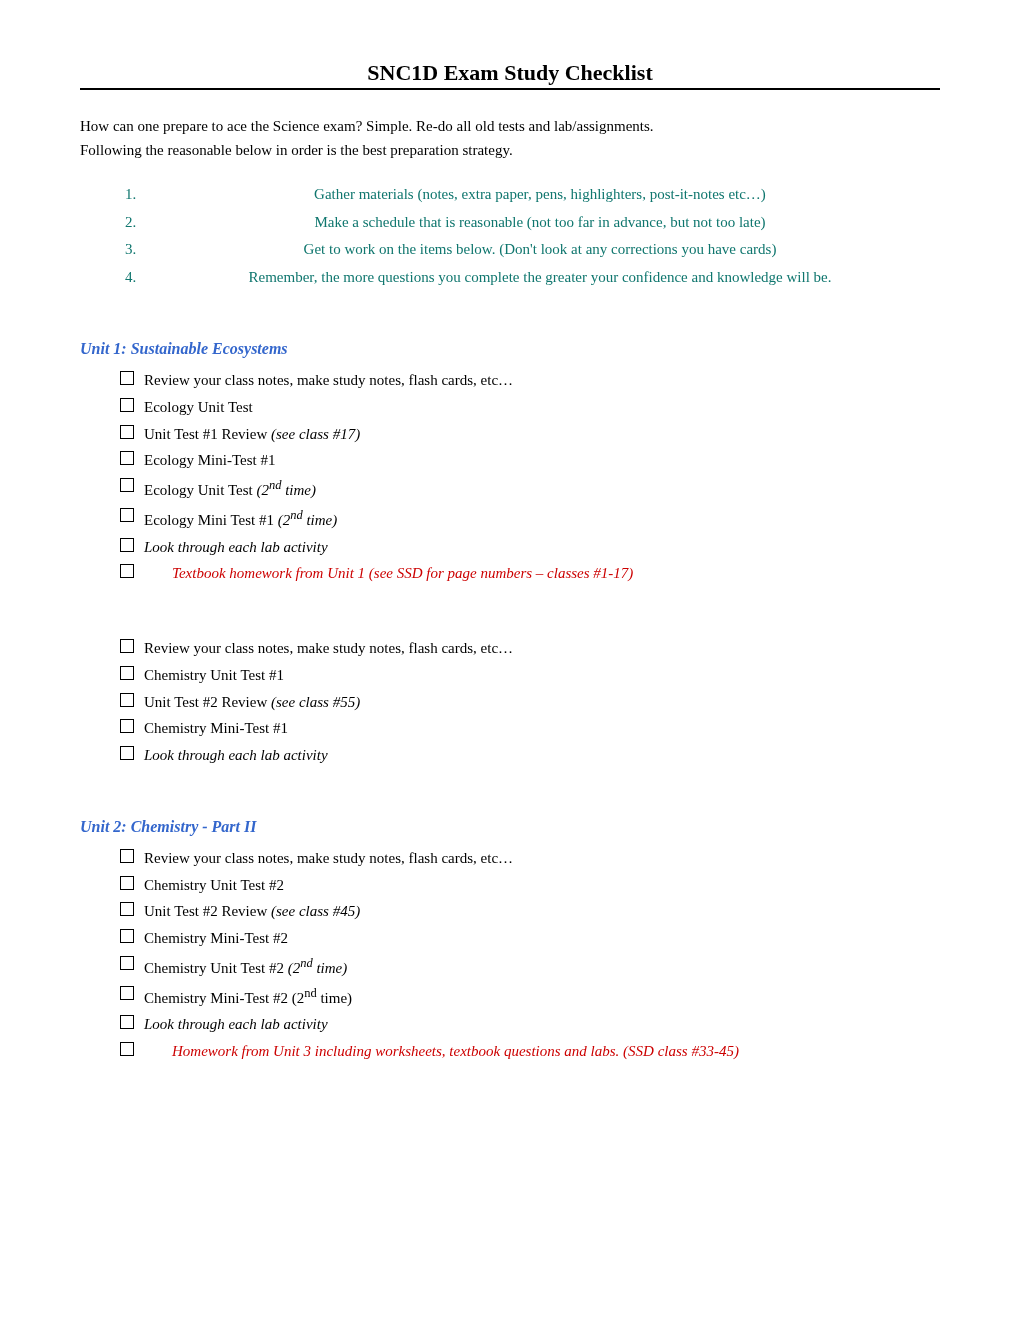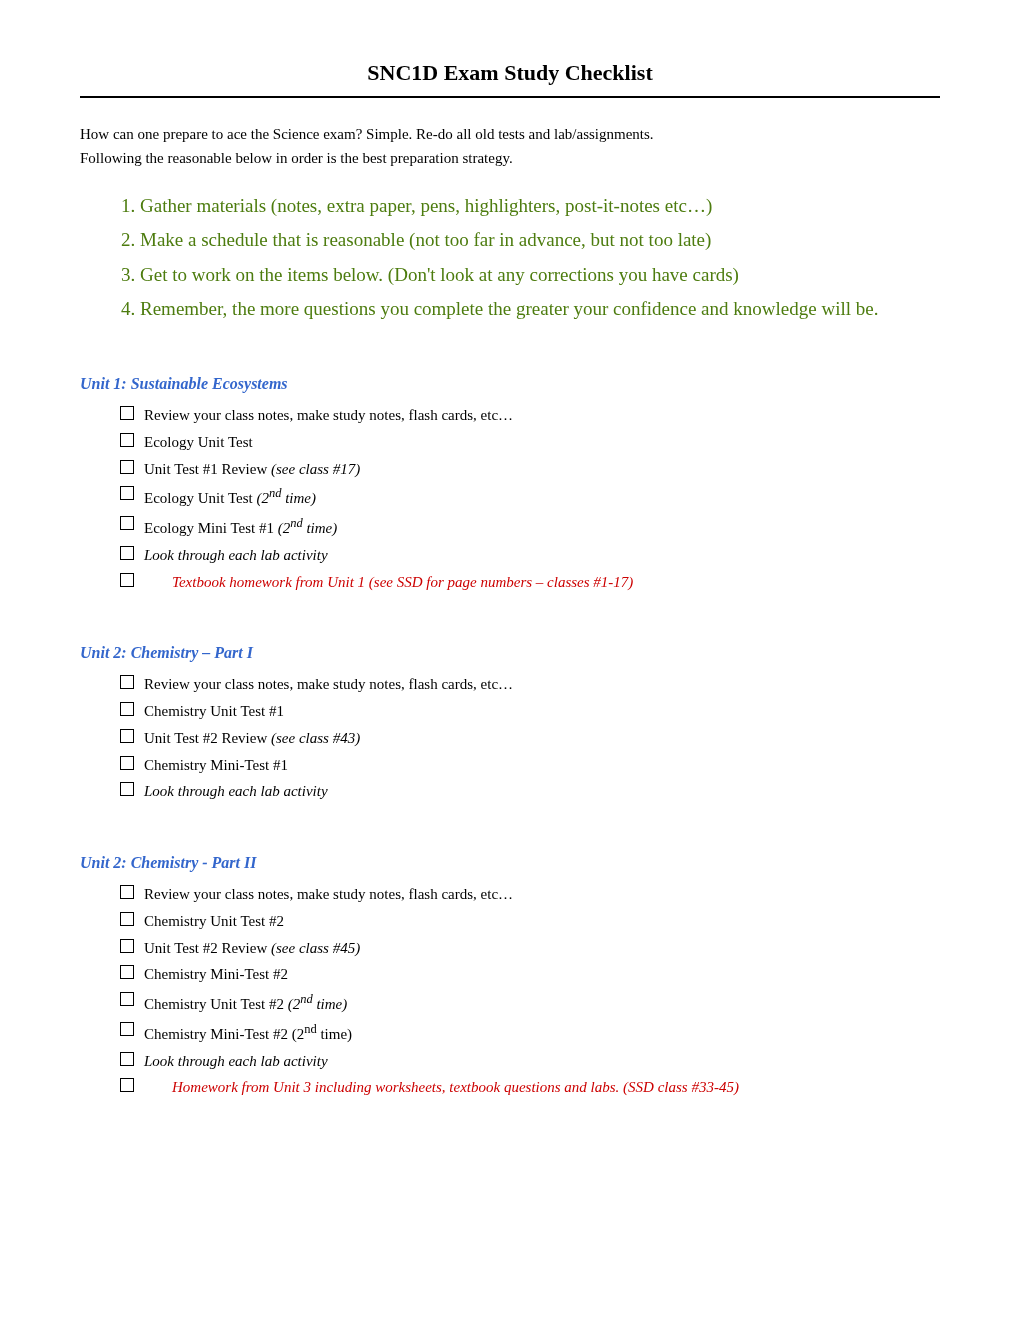--- a/index.html
+++ b/index.html
@@ -15,41 +15,42 @@
       color: #000000;
       width: 1020px;
       min-height: 1320px;
       padding: 60px 80px;
     }
 
     .page-title {
       text-align: center;
       font-size: 22px;
       font-weight: bold;
-      padding-bottom: 10px;
+      padding-bottom: 2px;
       border-bottom: 2px solid #000;
       margin-bottom: 24px;
     }
 
     .intro-text {
       font-size: 15px;
       line-height: 1.6;
       margin-bottom: 20px;
     }
 
     .ordered-list {
       margin-left: 60px;
       margin-bottom: 30px;
     }
 
     .ordered-list li {
-      color: #4d7c0f;
-      font-size: 19px;
+      color: #0f766e;
+      font-size: 15px;
       line-height: 1.7;
       margin-bottom: 2px;
+      text-align: center;
     }
 
     .section {
       margin-bottom: 30px;
     }
 
     .section-title {
       font-size: 16px;
       font-weight: bold;
       font-style: italic;
@@ -130,53 +131,56 @@
     <li>
       <span class="checkbox"></span>
       <span class="item-text">Ecology Unit Test</span>
     </li>
     <li>
       <span class="checkbox"></span>
       <span class="item-text">Unit Test #1 Review <em>(see class #17)</em></span>
     </li>
     <li>
       <span class="checkbox"></span>
+      <span class="item-text">Ecology Mini-Test #1</span>
+    </li>
+    <li>
+      <span class="checkbox"></span>
       <span class="item-text">Ecology Unit Test <em>(2<sup>nd</sup> time)</em></span>
     </li>
     <li>
       <span class="checkbox"></span>
       <span class="item-text">Ecology Mini Test #1 <em>(2<sup>nd</sup> time)</em></span>
     </li>
     <li>
       <span class="checkbox"></span>
       <span class="item-text item-italic">Look through each lab activity</span>
     </li>
     <li>
       <span class="checkbox"></span>
       <span class="item-text item-red item-italic">Textbook homework from Unit 1 (see SSD for page numbers – classes #1-17)</span>
     </li>
   </ul>
 </div>
 
 <div class="spacer"></div>
 
 <div class="section">
-  <div class="section-title">Unit 2:  Chemistry – Part I</div>
   <ul class="checklist">
     <li>
       <span class="checkbox"></span>
       <span class="item-text">Review your class notes, make study notes, flash cards, etc…</span>
     </li>
     <li>
       <span class="checkbox"></span>
       <span class="item-text">Chemistry Unit Test #1</span>
     </li>
     <li>
       <span class="checkbox"></span>
-      <span class="item-text">Unit Test #2 Review <em>(see class #43)</em></span>
+      <span class="item-text">Unit Test #2 Review <em>(see class #55)</em></span>
     </li>
     <li>
       <span class="checkbox"></span>
       <span class="item-text">Chemistry Mini-Test #1</span>
     </li>
     <li>
       <span class="checkbox"></span>
       <span class="item-text item-italic">Look through each lab activity</span>
     </li>
   </ul>

